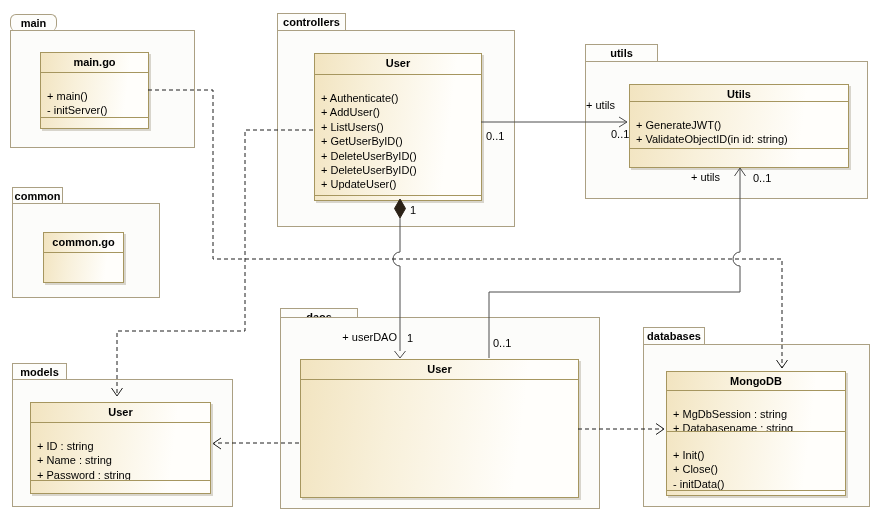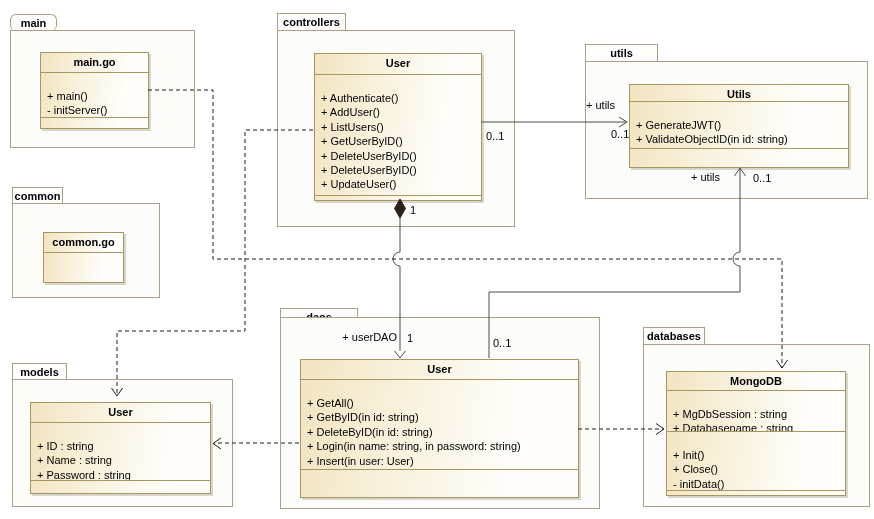--- a/index.html
+++ b/index.html
@@ -90,27 +90,20 @@
     <div class="cls" style="left:22px;top:28px;width:81px;height:51px;margin-left:8px;">
       <div class="cls-title" style="height:19px;">common.go</div>
       <div class="cls-sec grow"></div>
     </div>
   </div>
 
   <div class="pkg-tab" style="left:280px;top:308px;width:78px;">daos</div>
   <div class="pkg-body" style="left:280px;top:317px;width:320px;height:192px;">
     <div class="cls" style="left:19px;top:41px;width:279px;height:139px;">
       <div class="cls-title" style="height:19px;">User</div>
-      <div class="cls-sec" style="height:90px;">
-          <div class="member">+ GetAll()</div>
-          <div class="member">+ GetByID(in id: string)</div>
-          <div class="member">+ DeleteByID(in id: string)</div>
-          <div class="member">+ Login(in name: string, in password: string)</div>
-          <div class="member">+ Insert(in user: User)</div>
-        </div>
       <div class="cls-sec grow"></div>
     </div>
   </div>
 
   <div class="pkg-tab" style="left:12px;top:363px;width:55px;">models</div>
   <div class="pkg-body" style="left:12px;top:379px;width:221px;height:128px;">
     <div class="cls" style="left:17px;top:22px;width:181px;height:92px;">
       <div class="cls-title" style="height:19px;">User</div>
       <div class="cls-sec" style="height:58px;">
           <div class="member">+ ID : string</div>

